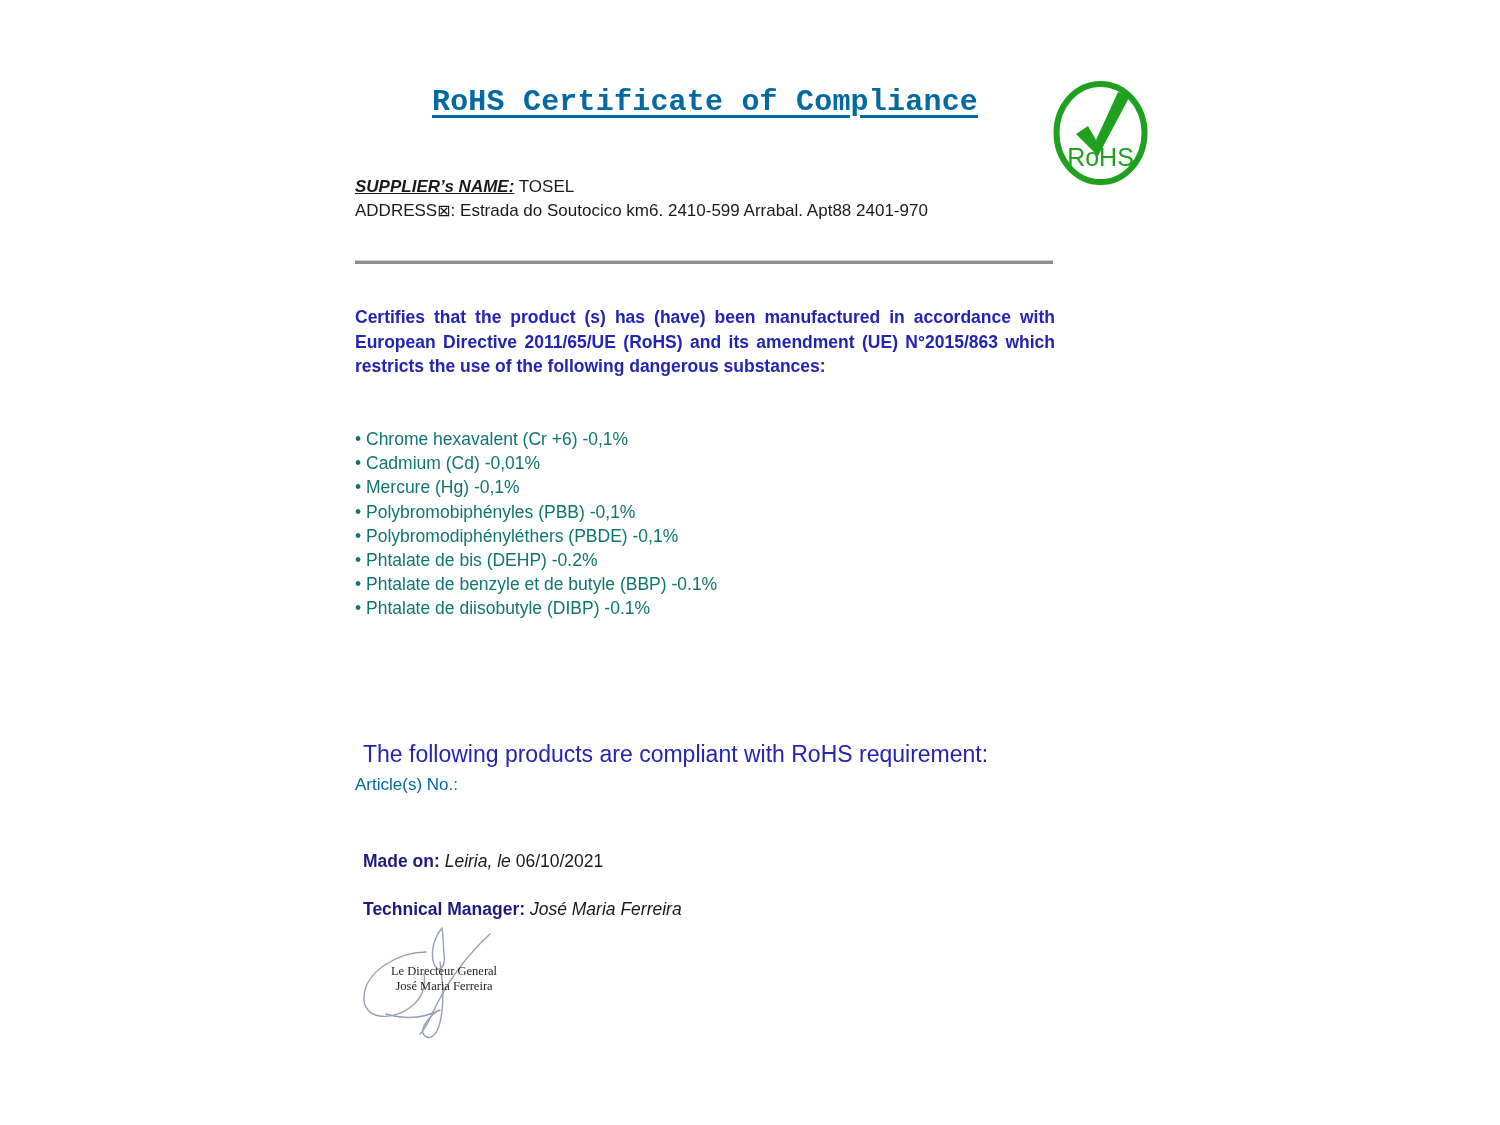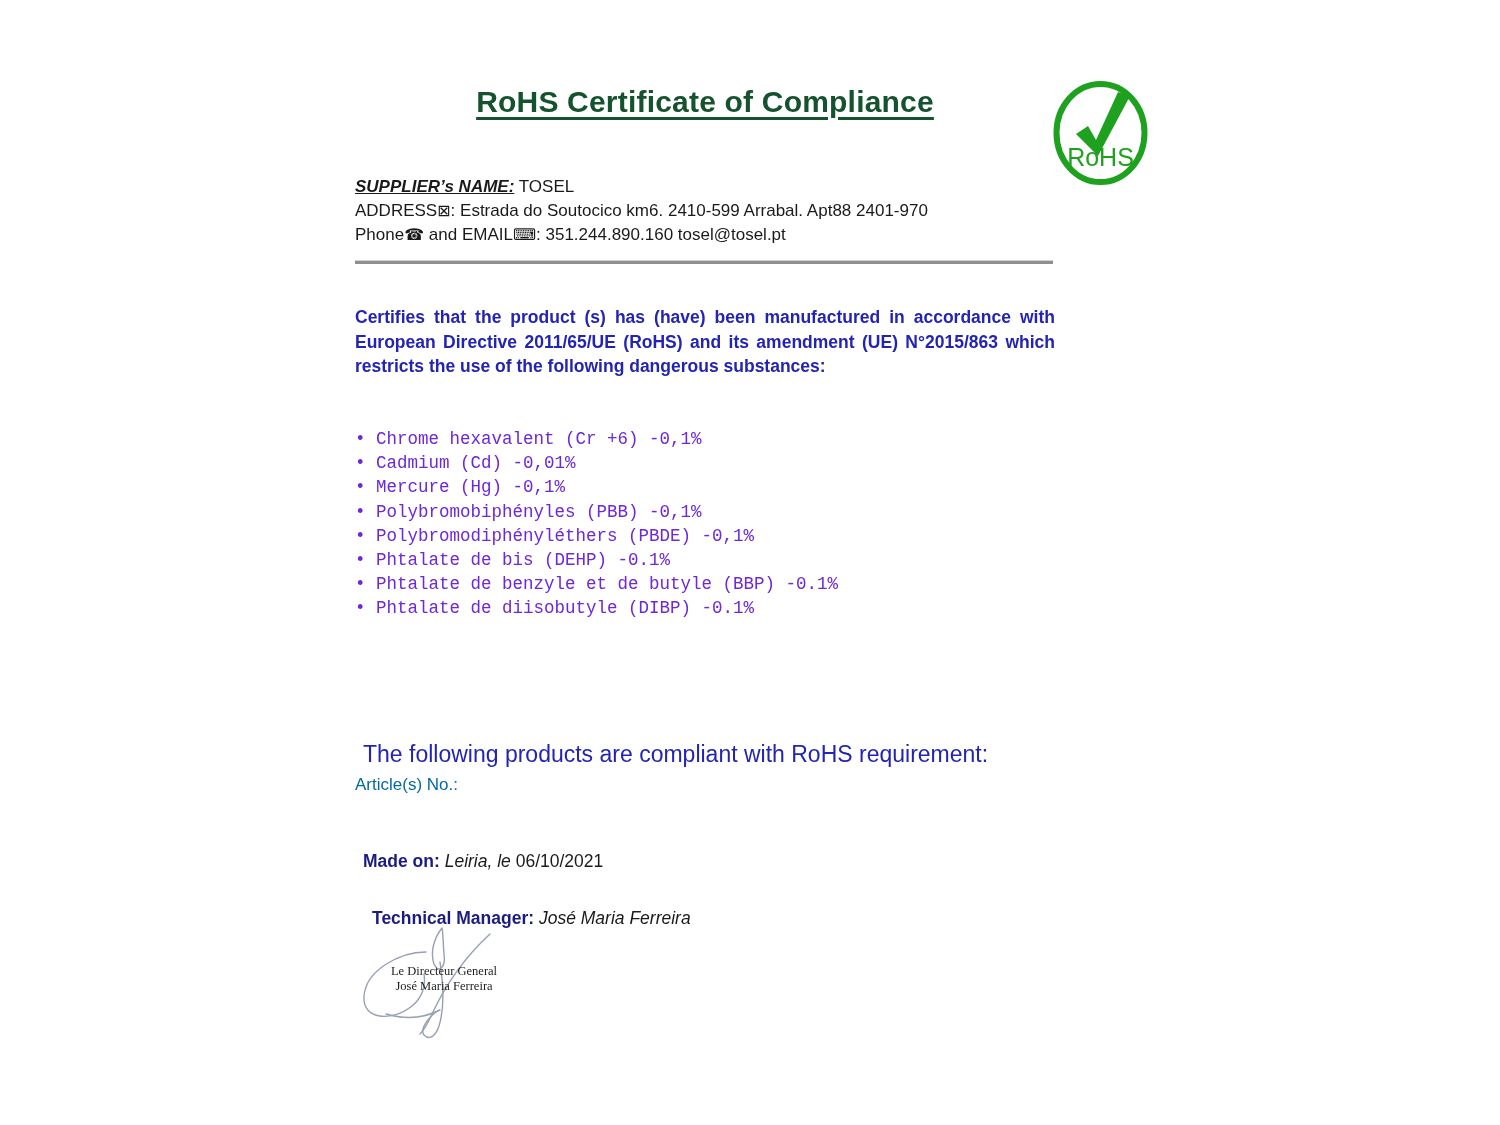--- a/index.html
+++ b/index.html
@@ -4,23 +4,24 @@
 <style>
   html,body{margin:0;padding:0;}
   body{
     width:1500px;height:1125px;background:#ffffff;position:relative;
     font-family:"Liberation Sans", sans-serif;color:#1a1a1a;overflow:hidden;
   }
   .doc{position:absolute;inset:0;}
 
   .title{
     position:absolute;left:355px;top:85px;width:700px;margin:0;
-    text-align:center;font-size:30px;font-weight:700;color:#14532d;
+    text-align:center;font-size:30px;font-weight:700;color:#0369a1;
     text-decoration:underline;text-decoration-thickness:3px;text-underline-offset:5px;
     letter-spacing:0.2px;
+    font-family:Liberation Mono, monospace;
   }
 
   .logo{position:absolute;left:1052px;top:80px;width:97px;height:106px;}
 
   .supplier{
     position:absolute;left:355px;top:175px;width:720px;
     font-size:17px;line-height:24px;color:#1a1a1a;
   }
   .b{font-weight:700;font-style:italic;}
   .u{text-decoration:underline;}
@@ -31,34 +32,34 @@
     background:#8f8f8f;border:none;border-top:1px solid #d2d2d2;margin:0;
   }
 
   .cert{
     position:absolute;left:355px;top:305px;width:700px;margin:0;
     font-size:17.5px;line-height:24.5px;color:#2424b4;text-align:justify;font-weight:bold;
   }
 
   .substances{
     position:absolute;left:355px;top:427px;margin:0;padding:0;list-style:none;
-    font-size:17.5px;line-height:24.2px;color:#6d28d9;font-family:Liberation Mono, monospace;
+    font-size:17.5px;line-height:24.2px;color:#0f766e;
   }
   .substances li::before{content:"\2022\00a0";}
 
   .compliance{
     position:absolute;left:355px;top:733px;margin:8px;
     font-size:23px;color:#2424b4;
   }
   .articles{
     position:absolute;left:355px;top:775px;margin:0;
     font-size:17px;color:#0369a1;
   }
   .madeon{position:absolute;left:355px;top:843px;margin:8px;font-size:17.5px;color:#1a1a1a;}
-  .manager{position:absolute;left:355px;top:891px;margin:17px;font-size:17.5px;color:#1a1a1a;}
+  .manager{position:absolute;left:355px;top:891px;margin:8px;font-size:17.5px;color:#1a1a1a;}
   .navy{color:#1c1c80;font-weight:700;}
   .i{font-style:italic;}
 
   .signature{position:absolute;left:356px;top:922px;width:165px;height:130px;}
   .sig-squiggle{position:absolute;left:0;top:0;}
   .sig-text{
     position:absolute;left:28px;top:42px;width:120px;text-align:center;
     font-family:"Liberation Serif", serif;font-size:12.5px;line-height:15px;color:#1d1d1d;
   }
 </style>
@@ -76,34 +77,33 @@
       <text x="48.5" y="86" text-anchor="middle" font-size="25" fill="#1ea11e" font-family="Liberation Sans, sans-serif">RoHS</text>
     </svg>
   </div>
 
   <div class="supplier">
     <div>
       <span class="b u">SUPPLIER’s NAME:</span>
       <span>TOSEL</span>
     </div>
     <div><span>ADDRESS</span><span class="icon-inline">⊠</span><span>: Estrada do Soutocico km6. 2410-599 Arrabal. Apt88 2401-970</span></div>
-    <div><span>Phone</span><span class="icon-inline">☎</span><span> and EMAIL</span><span class="icon-inline">⌨</span><span>: 351.244.890.160 tosel@tosel.pt</span></div>
   </div>
 
   <hr class="rule">
 
   <p class="cert">Certifies that the product (s) has (have) been manufactured in accordance with European Directive 2011/65/UE (RoHS) and its amendment (UE) N°2015/863 which restricts the use of the following dangerous substances:</p>
 
   <ul class="substances">
     <li>Chrome hexavalent (Cr +6) -0,1%</li>
     <li>Cadmium (Cd) -0,01%</li>
     <li>Mercure (Hg) -0,1%</li>
     <li>Polybromobiphényles (PBB) -0,1%</li>
     <li>Polybromodiphényléthers (PBDE) -0,1%</li>
-    <li>Phtalate de bis (DEHP) -0.1%</li>
+    <li>Phtalate de bis (DEHP) -0.2%</li>
     <li>Phtalate de benzyle et de butyle (BBP) -0.1%</li>
     <li>Phtalate de diisobutyle (DIBP) -0.1%</li>
   </ul>
 
   <p class="compliance">The following products are compliant with RoHS requirement:</p>
 
   <p class="articles">Article(s) No.:</p>
 
   <p class="madeon">
     <span class="navy">Made on:</span>

